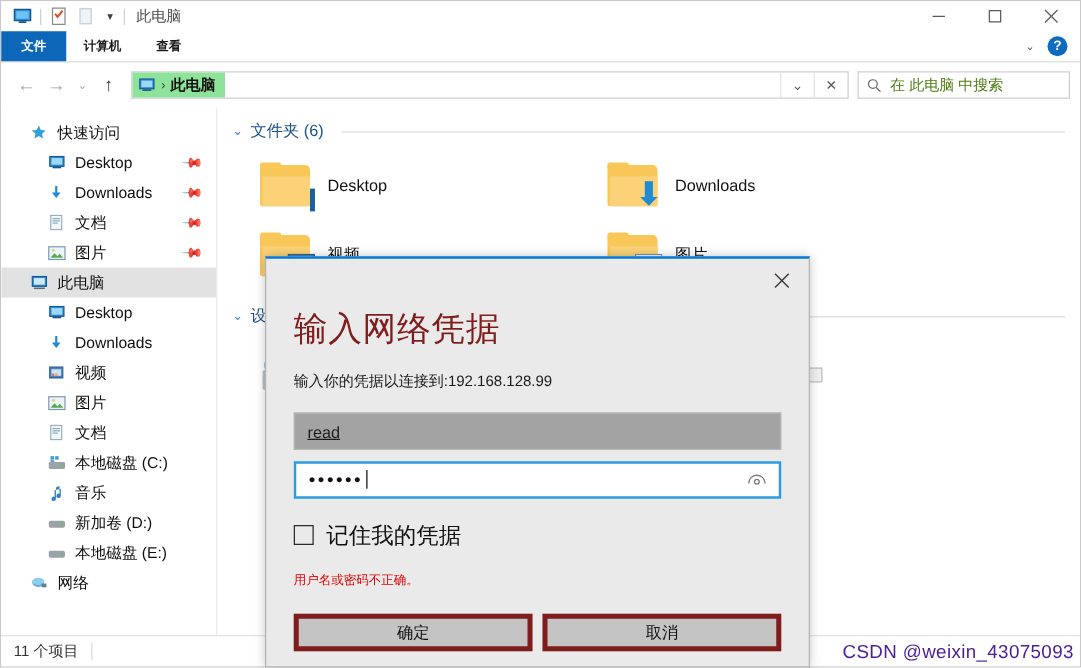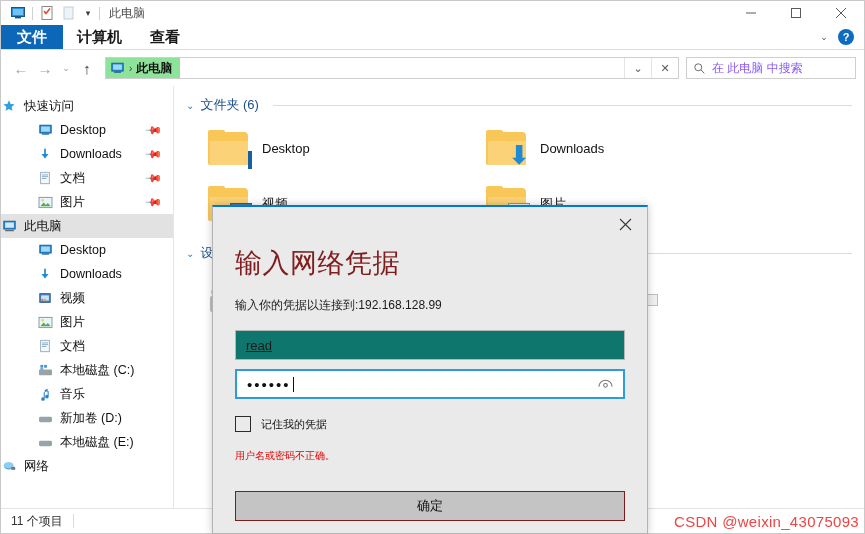--- a/index.html
+++ b/index.html
@@ -58,21 +58,21 @@
   .ribbon {
     height: 24px; flex: 0 0 24px;
     display: flex; align-items: stretch;
     background: #fff;
     position: relative;
     border-bottom: 1px solid #dededc;
   }
   .tab {
     padding: 0 14px;
     display: flex; align-items: center;
-    font-size: 15px; color: #1a1a1a;
+    font-size: 10px; color: #1a1a1a;
     font-weight: 600;
   }
   .tab.file {
     background: #0d67b8; color: #fff; font-weight: 600;
     padding: 0 16px;
   }
   .ribbon-right {
     position: absolute; right: 4px; top: 0; height: 24px;
     display: flex; align-items: center; gap: 6px;
   }
@@ -126,38 +126,38 @@
     color: #5a5a5a; font-size: 11px;
     border-left: 1px solid #e4e4e4;
   }
   .searchbox {
     width: 170px; height: 22px; margin-left: 7px;
     border: 1px solid #cfcfcf; background: #fff;
     display: flex; align-items: center; gap: 6px;
     padding: 0 6px;
     box-sizing: border-box;
   }
-  .search-ph { font-size: 12px; color: #8b5cf6; }
+  .search-ph { font-size: 12px; color: #4d7c0f; }
 
   
   .bodyrow { flex: 1 1 auto; display: flex; min-height: 0; position: relative; }
   .navpane {
     width: 172px; flex: 0 0 172px;
     background: #fff;
     border-right: 1px solid #e6e6e6;
     padding-top: 8px;
     overflow: hidden;
     position: relative;
   }
   .navpane::before {
     content:""; position:absolute; left:0; top:0; bottom:0; width:3px; background:#fff;
   }
   .nav-item {
     height: 24px; display: flex; align-items: center;
-    gap: 7px;
+    padding-left: 22px; gap: 7px;
     font-size: 12.5px; color: #0f0f0f;
     position: relative;
   }
   .nav-item.lvl2 { padding-left: 36px; }
   .nav-item.selected { background: #e2e2e2; }
   .nav-ico { width: 16px; height: 16px; display:flex; align-items:center; justify-content:center; flex: 0 0 16px;}
   .pin { position: absolute; right: 12px; color: #9a9a9a; font-size: 11px; transform: rotate(45deg);}
   .nav-label { white-space: nowrap; }
 
   .content {
@@ -253,61 +253,61 @@
   }
   .dlg-field {
     margin: 16px 22px 0 22px;
     height: 30px;
     box-sizing: border-box;
     display: flex; align-items: center;
     padding: 0 10px;
     font-size: 13px;
   }
   .dlg-field.user {
-    background: #0f766e; border: 1px solid #b6b6b6; color: #1b1b1b; text-decoration: underline;
+    background: #a3a3a3; border: 1px solid #b6b6b6; color: #1b1b1b; text-decoration: underline;
   }
   .dlg-field.pass {
     background: #fff; border: 2px solid #2e9bdf; color: #111;
     justify-content: space-between; margin-top: 9px;
   }
   .dots { letter-spacing: 2px; font-size: 15px; position: relative; }
   .caret-bar {
     display: inline-block; width: 1px; height: 15px; background: #111;
     vertical-align: -2px; margin-left: 2px;
   }
   .eye { color: #6e6e6e; font-size: 13px; }
   .dlg-check {
     margin: 17px 22px 0 22px;
     display: flex; align-items: center; gap: 10px;
   }
   .cbox {
     width: 16px; height: 16px; border: 1px solid #2b2b2b; background: #eaeaea;
     box-sizing: border-box;
   }
-  .chk-label { font-size: 11px; color: #111; }
+  .chk-label { font-size: 18px; color: #111; }
   .dlg-error {
     margin: 17px 22px 0 22px;
     font-size: 10px; color: #e00000;
   }
   .dlg-buttons {
     position: absolute; left: 22px; right: 22px; bottom: 12px;
     display: flex; gap: 8px;
   }
   .dlg-btn {
     flex: 1 1 0; height: 30px;
-    background: #c4c4c4; border: 1px solid #7f1d1d;
+    background: #c4c4c4; border: 4px solid #7f1d1d;
     display: flex; align-items: center; justify-content: center;
     font-size: 13px; color: #111;
     box-sizing: border-box;
     margin-top: 40px;
   }
 
   .watermark {
     position: absolute; right: 6px; bottom: 4px;
-    font-size: 15px; color: #ef4444;
+    font-size: 15px; color: #4c1d95;
     z-index: 30;
     white-space: nowrap;
     letter-spacing: 0.3px;
   }
 </style>
 </head>
 <body>
 
 <div id="explorer">
 
@@ -694,16 +694,17 @@
 
   <div class="dlg-check">
     <span class="cbox"></span>
     <span class="chk-label">记住我的凭据</span>
   </div>
 
   <div class="dlg-error">用户名或密码不正确。</div>
 
   <div class="dlg-buttons">
     <div class="dlg-btn">确定</div>
+    <div class="dlg-btn">取消</div>
   </div>
 </div>
 
 <div class="watermark">CSDN @weixin_43075093</div>
 
 </body></html>

